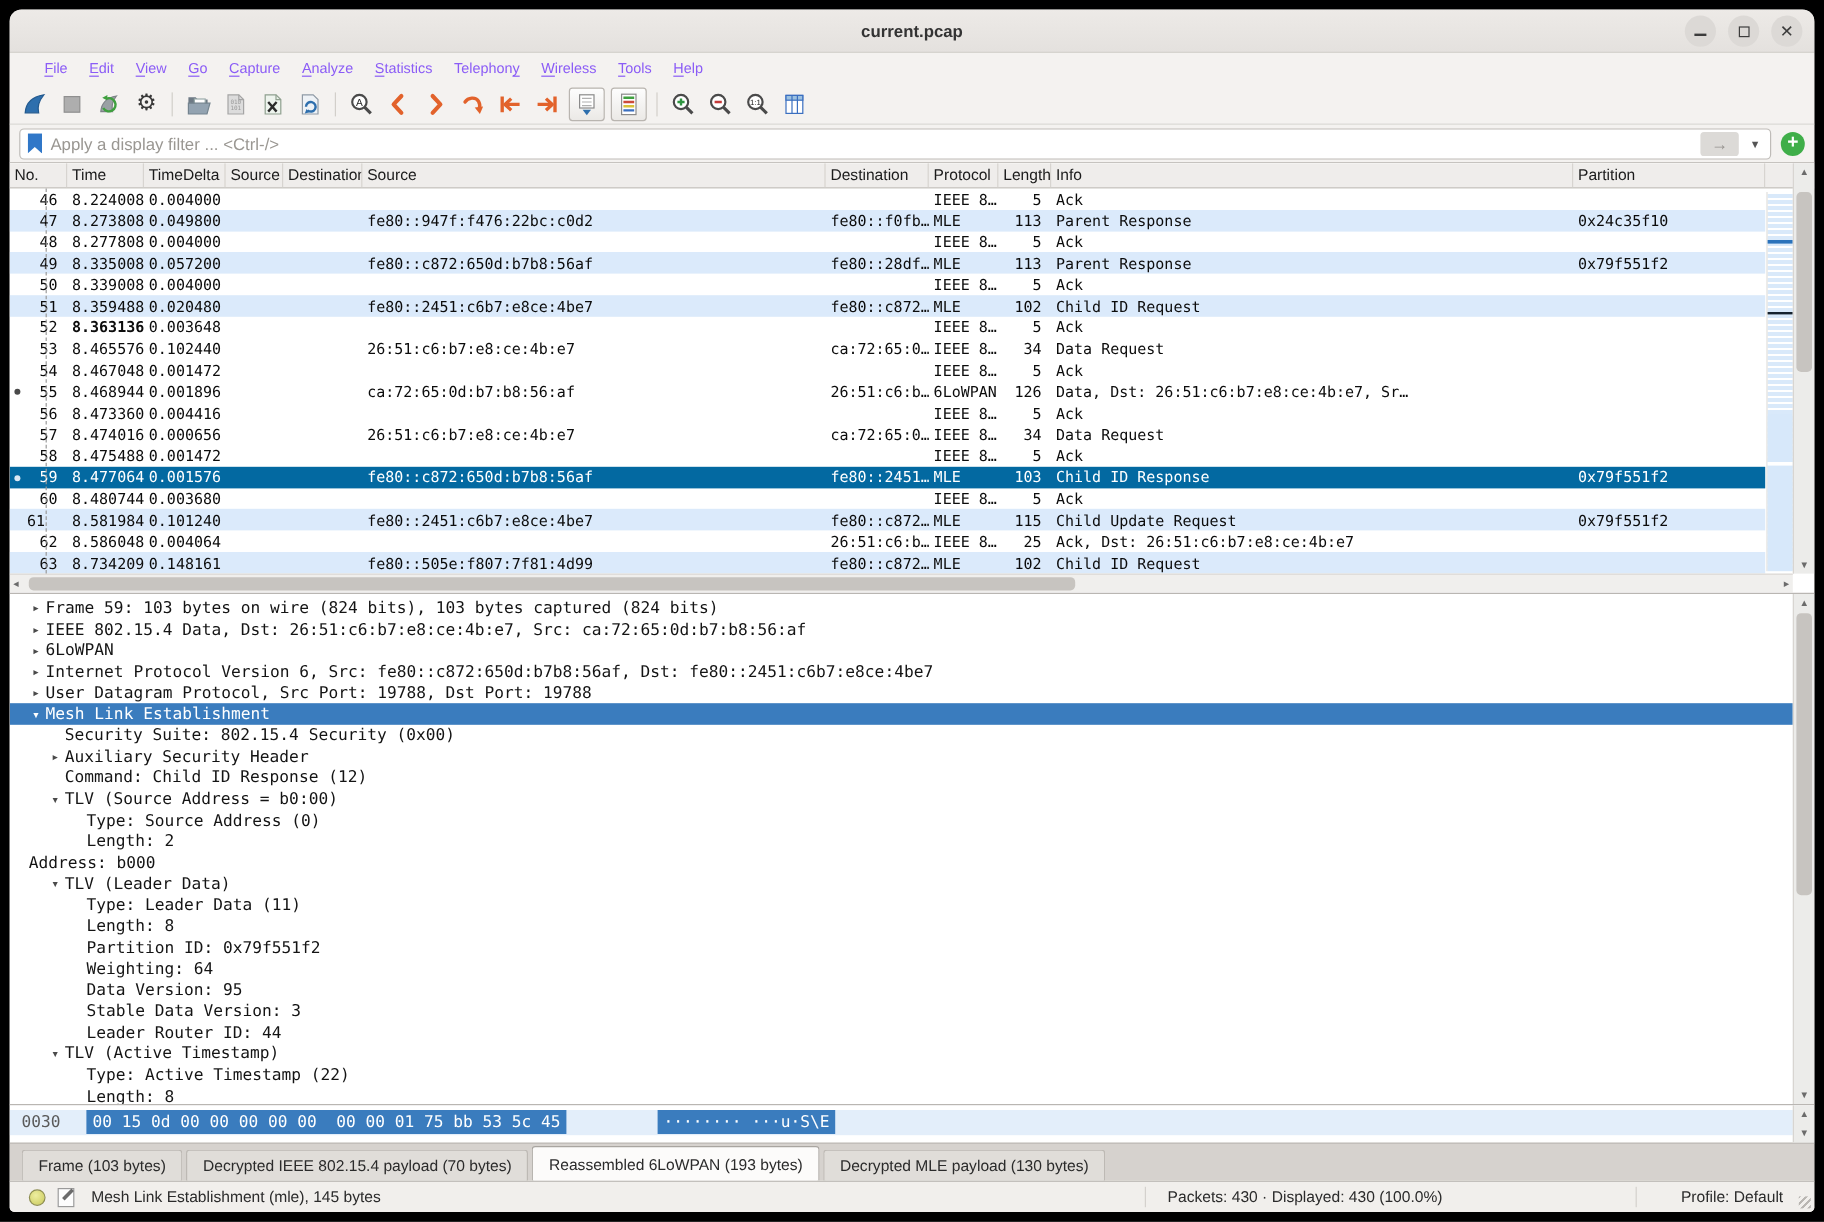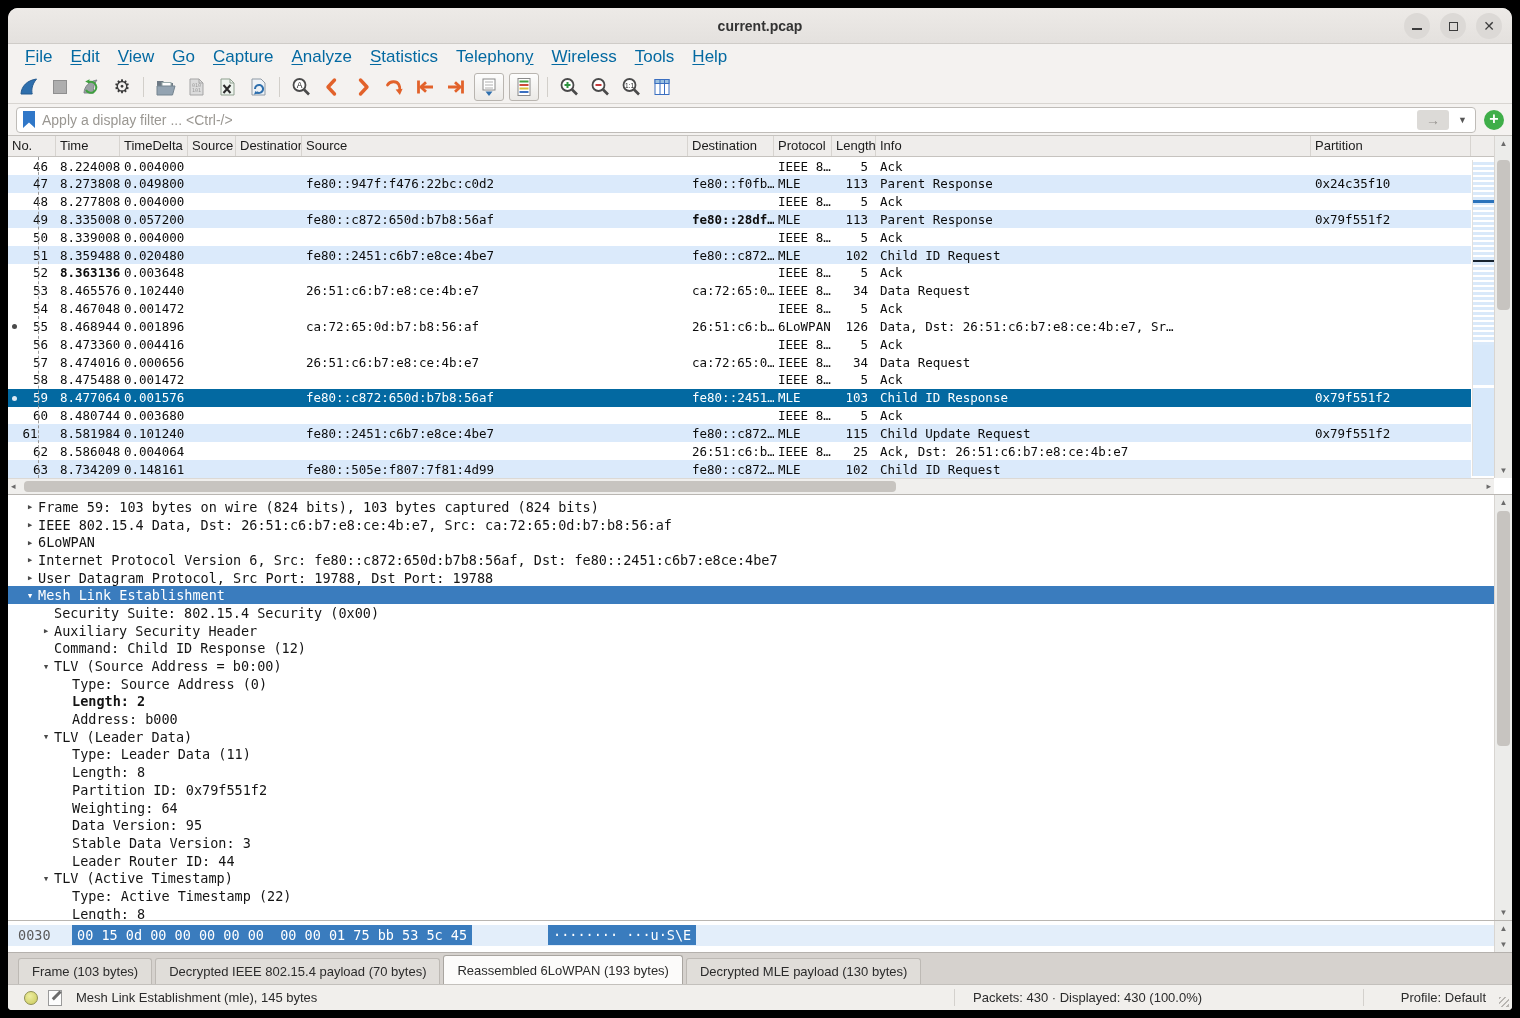--- a/index.html
+++ b/index.html
@@ -9,21 +9,21 @@
   
   .titlebar { height:36px; background:linear-gradient(#edeae7,#e4e1de); border-bottom:1px solid #cfccc8;
               position:relative; display:flex; align-items:center; justify-content:center; flex:none; }
   .title { font-weight:bold; font-size:14px; color:#333; }
   .win-controls { position:absolute; right:10px; top:5px; display:flex; gap:10px; }
   .win-btn { width:26px; height:26px; border-radius:50%; background:#dcd9d6; display:flex; align-items:center; justify-content:center; color:#3c3c3c; }
   .glyph-min { width:10px; height:2px; background:#3c3c3c; margin-top:6px; }
   .glyph-max { width:9px; height:9px; border:1.5px solid #3c3c3c; }
   .glyph-close { font-size:14px; line-height:1; }
   
-  .menubar { height:26px; background:#f4f2f0; display:flex; align-items:center; padding-left:8px; flex:none; font-size:17px; color:#0369a1; }
+  .menubar { height:26px; background:#f4f2f0; display:flex; align-items:center; padding-left:20px; flex:none; font-size:12px; color:#8b5cf6; }
   .menu-item { padding:3px 9px; border-radius:3px; }
   .menu-item u { text-underline-offset:2px; }
   
   .toolbar { height:34px; background:#f4f2f0; border-bottom:1px solid #d8d5d1; display:flex; align-items:center; padding:0 6px; gap:1px; flex:none; }
   .tb-btn { width:30px; height:28px; display:flex; align-items:center; justify-content:center; border-radius:3px; }
   .tb-btn.framed { border:1px solid #b9b5b0; background:linear-gradient(#fdfdfd,#ebe9e6); margin:0 2px; }
   .tb-sep { width:1px; height:20px; background:#d2cfca; margin:0 5px; }
   .gear-glyph { font-size:19px; color:#3a3a3a; line-height:1; }
   
   .filterbar { height:32px; background:#f4f2f0; border-bottom:1px solid #c6c3bf; display:flex; align-items:center; padding:0 8px; gap:8px; flex:none; }
@@ -328,21 +328,21 @@
           <span class="pl-cell" style="width: 435px;">Ack</span>
           <span class="pl-cell" style="width: 160px;"></span>
         </div>
         <div class="pl-row blue">
           <span class="pl-cell r" style="width: 48px;">49</span>
           <span class="pl-cell r" style="width: 64px;">8.335008</span>
           <span class="pl-cell r" style="width: 68px;">0.057200</span>
           <span class="pl-cell" style="width: 48px;"></span>
           <span class="pl-cell" style="width: 66px;"></span>
           <span class="pl-cell" style="width: 386px;">fe80::c872:650d:b7b8:56af</span>
-          <span class="pl-cell" style="width: 86px; font-weight: bold;">fe80::28df…</span>
+          <span class="pl-cell" style="width: 86px;">fe80::28df…</span>
           <span class="pl-cell" style="width: 58px;">MLE</span>
           <span class="pl-cell r" style="width: 44px;">113</span>
           <span class="pl-cell" style="width: 435px;">Parent Response</span>
           <span class="pl-cell" style="width: 160px;">0x79f551f2</span>
         </div>
         <div class="pl-row">
           <span class="pl-cell r" style="width: 48px;">50</span>
           <span class="pl-cell r" style="width: 64px;">8.339008</span>
           <span class="pl-cell r" style="width: 68px;">0.004000</span>
           <span class="pl-cell" style="width: 48px;"></span>
@@ -585,25 +585,25 @@
           <span>Command: Child ID Response (12)</span>
         </div>
         <div class="dt-line" style="padding-left: 30px;">
           <span class="arw">▾</span>
           <span>TLV (Source Address = b0:00)</span>
         </div>
         <div class="dt-line" style="padding-left: 48px;">
           <span class="arw"></span>
           <span>Type: Source Address (0)</span>
         </div>
-        <div class="dt-line" style="padding-left: 48px; font-weight: bold;">
+        <div class="dt-line" style="padding-left: 48px;">
           <span class="arw"></span>
           <span>Length: 2</span>
         </div>
-        <div class="dt-line" style="padding-left: 48px;">
+        <div class="dt-line" style="">
           <span class="arw"></span>
           <span>Address: b000</span>
         </div>
         <div class="dt-line" style="padding-left: 30px;">
           <span class="arw">▾</span>
           <span>TLV (Leader Data)</span>
         </div>
         <div class="dt-line" style="padding-left: 48px;">
           <span class="arw"></span>
           <span>Type: Leader Data (11)</span>

